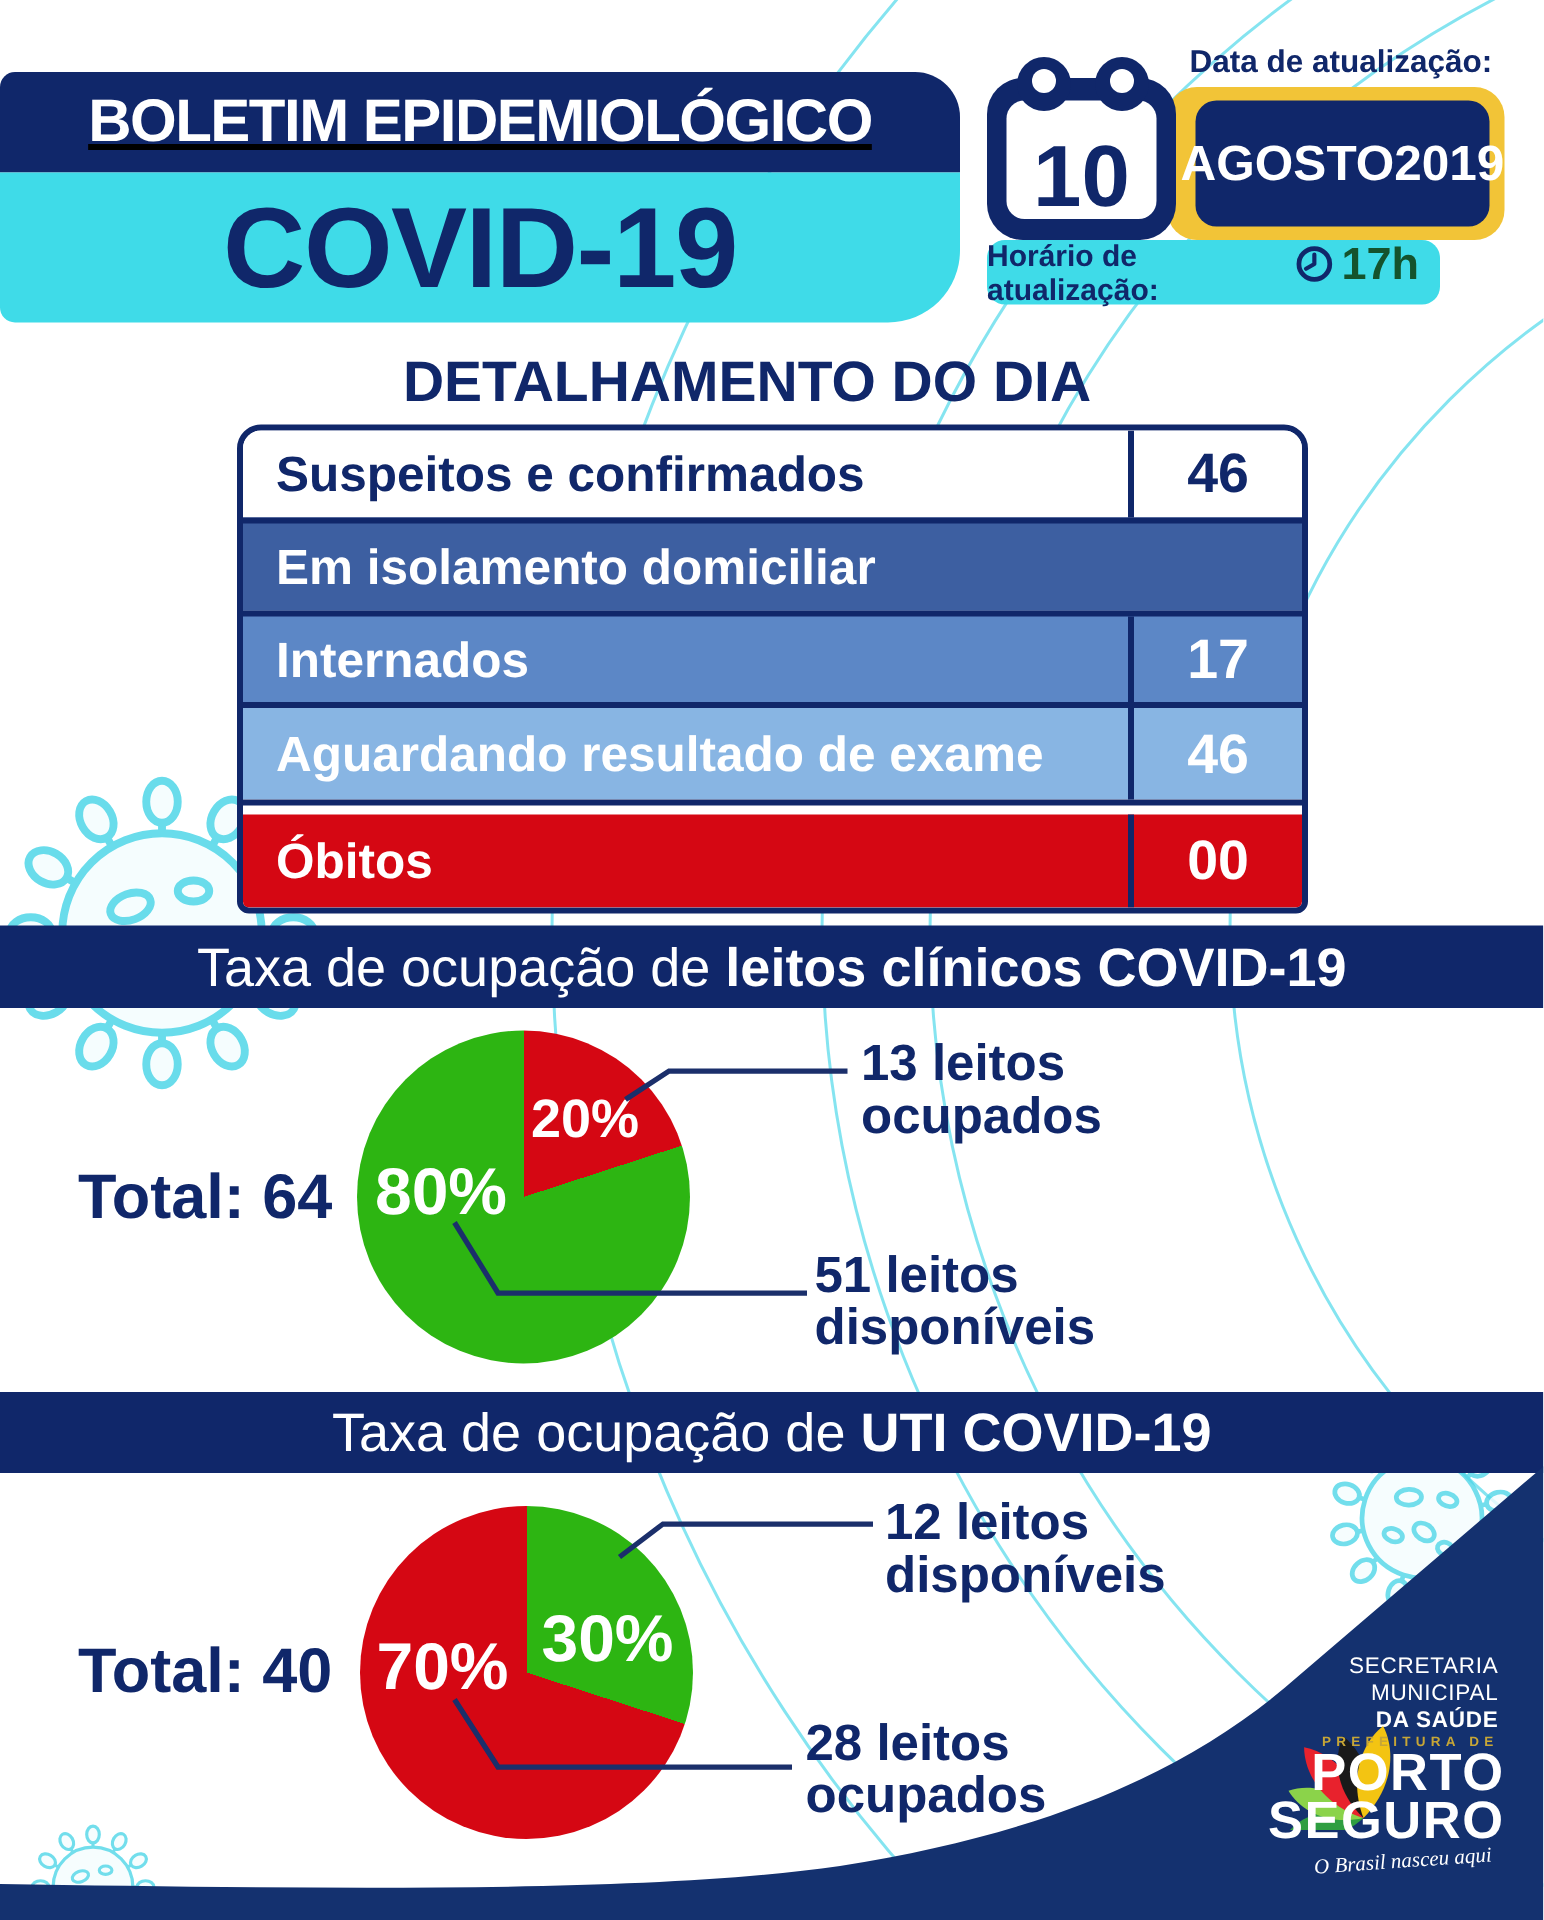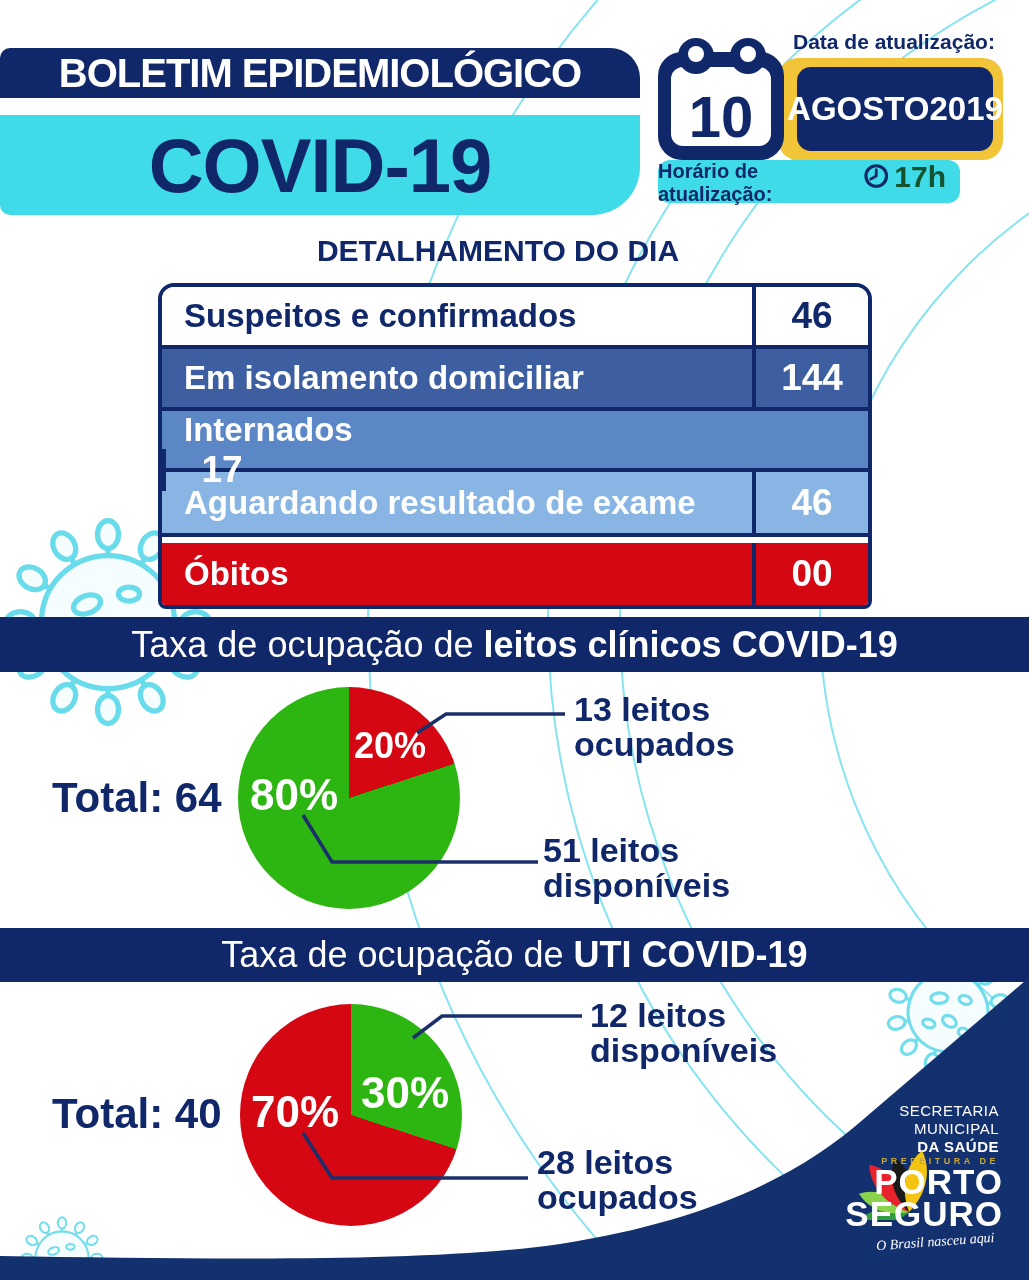--- a/index.html
+++ b/index.html
@@ -3,51 +3,51 @@
 <meta charset="utf-8">
 <style>
   html,body{margin:0;padding:0;background:#ffffff;}
   #canvas{position:relative;width:1029px;height:1280px;overflow:hidden;background:#fff;
           font-family:"Liberation Sans",sans-serif;}
   .abs{position:absolute;}
   svg{display:block;}
 
   
   #header-panel{left:0;top:48px;width:640px;height:167px;}
-  #header-top{position:absolute;left:0;top:0;width:100%;height:50px;background:#10276a;
-              border-radius:10px 30px 0 0;display:flex;align-items:center;justify-content:center;}
+  #header-top{position:absolute;left:0;top:0;width:100%;height:67px;background:#10276a;
+              border-radius:10px 30px 0 0;display:flex;align-items:center;justify-content:center;text-decoration:underline;}
   #header-top .t{color:#fff;font-weight:bold;font-size:40px;letter-spacing:-1px;}
   #header-bottom{position:absolute;left:0;top:67px;width:100%;height:100px;background:#3fdbe8;
               border-radius:0 0 48px 10px;display:flex;align-items:center;justify-content:center;}
   #header-bottom .t{color:#10276a;font-weight:bold;font-size:76px;letter-spacing:-1px;}
 
   
   #date-label{left:793px;top:30px;width:236px;color:#10276a;font-weight:bold;font-size:21px;}
   #month-box-outer{left:778px;top:58px;width:225px;height:102px;background:#f2c437;border-radius:20px;}
   #month-box-inner{left:797px;top:67px;width:196px;height:84px;background:#10276a;border-radius:14px;
                    display:flex;flex-direction:row;align-items:center;justify-content:center;line-height:1.02;}
   #month-box-inner span{color:#fff;font-weight:bold;font-size:33px;}
   #time-bar{left:658px;top:160px;width:302px;height:43px;background:#3fdbe8;border-radius:12px;
             display:flex;align-items:flex-start;justify-content:flex-end;padding-right:14px;box-sizing:border-box;}
   #time-bar .lbl{color:#10276a;font-weight:bold;font-size:20px;margin-right:8px;}
   #time-bar .time{color:#14532d;font-weight:bold;font-size:30px;margin-left:4px;}
   #calendar-wrap{left:652px;top:26px;width:140px;height:142px;}
 
   
   #detail-title{left:158px;top:234px;width:680px;text-align:center;color:#10276a;
-                font-weight:bold;font-size:30px;}
+                font-weight:bold;font-size:38px;}
   #detail-table{left:158px;top:283px;width:714px;border:4px solid #10276a;
                 border-radius:16px 16px 8px 8px;overflow:hidden;background:#fff;box-sizing:border-box;}
   .t-row{display:flex;align-items:stretch;}
   .t-row .lbl{flex:1;display:flex;align-items:center;padding-left:22px;font-weight:bold;font-size:33px;}
   .t-row .val{width:112px;display:flex;align-items:center;justify-content:center;
               border-left:4px solid #10276a;font-weight:bold;font-size:37px;}
   .r1{height:58px;background:#fff;}           .r1 .lbl,.r1 .val{color:#10276a;}
   .r2{height:58px;background:#3d5fa1;border-top:4px solid #10276a;} .r2 .lbl,.r2 .val{color:#fff;}
-  .r3{height:57px;background:#5c87c6;border-top:4px solid #10276a;flex-direction:column;} .r3 .lbl,.r3 .val{color:#fff;}
+  .r3{height:57px;background:#5c87c6;border-top:4px solid #10276a;} .r3 .lbl,.r3 .val{color:#fff;}
   .r4{height:61px;background:#88b5e3;border-top:4px solid #10276a;} .r4 .lbl,.r4 .val{color:#fff;}
   .spacer{height:6px;background:#fff;border-top:4px solid #10276a;}
   .r5{height:62px;background:#d50713;} .r5 .lbl,.r5 .val{color:#fff;}
   .r5 .val{border-left:4px solid #10276a;}
 
   
   .banner{left:0;width:1029px;background:#10276a;display:flex;align-items:center;justify-content:center;
           color:#fff;font-size:36px;}
   .banner b{margin-left:10px;font-weight:bold;}
   #banner-clinical{top:617px;height:55px;}
@@ -169,21 +169,20 @@
   </svg>
 
   <div class="abs" id="detail-title">DETALHAMENTO DO DIA</div>
   <div class="abs" id="detail-table">
     <div class="t-row r1">
       <div class="lbl">Suspeitos e confirmados</div>
       <div class="val">46</div>
     </div>
     <div class="t-row r2">
       <div class="lbl">Em isolamento domiciliar</div>
-      <div class="val">144</div>
     </div>
     <div class="t-row r3">
       <div class="lbl">Internados</div>
       <div class="val">17</div>
     </div>
     <div class="t-row r4">
       <div class="lbl">Aguardando resultado de exame</div>
       <div class="val">46</div>
     </div>
     <div class="spacer"></div>

